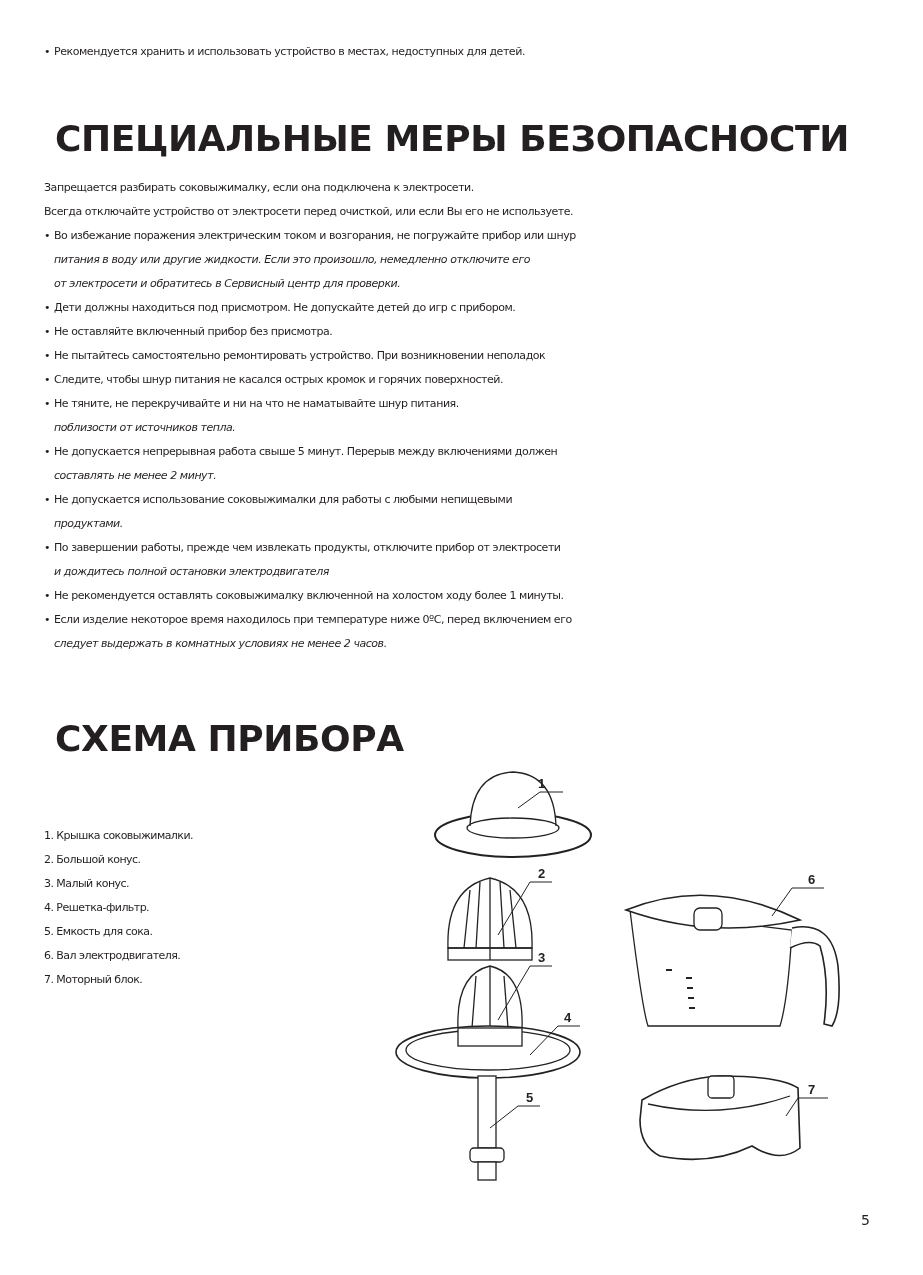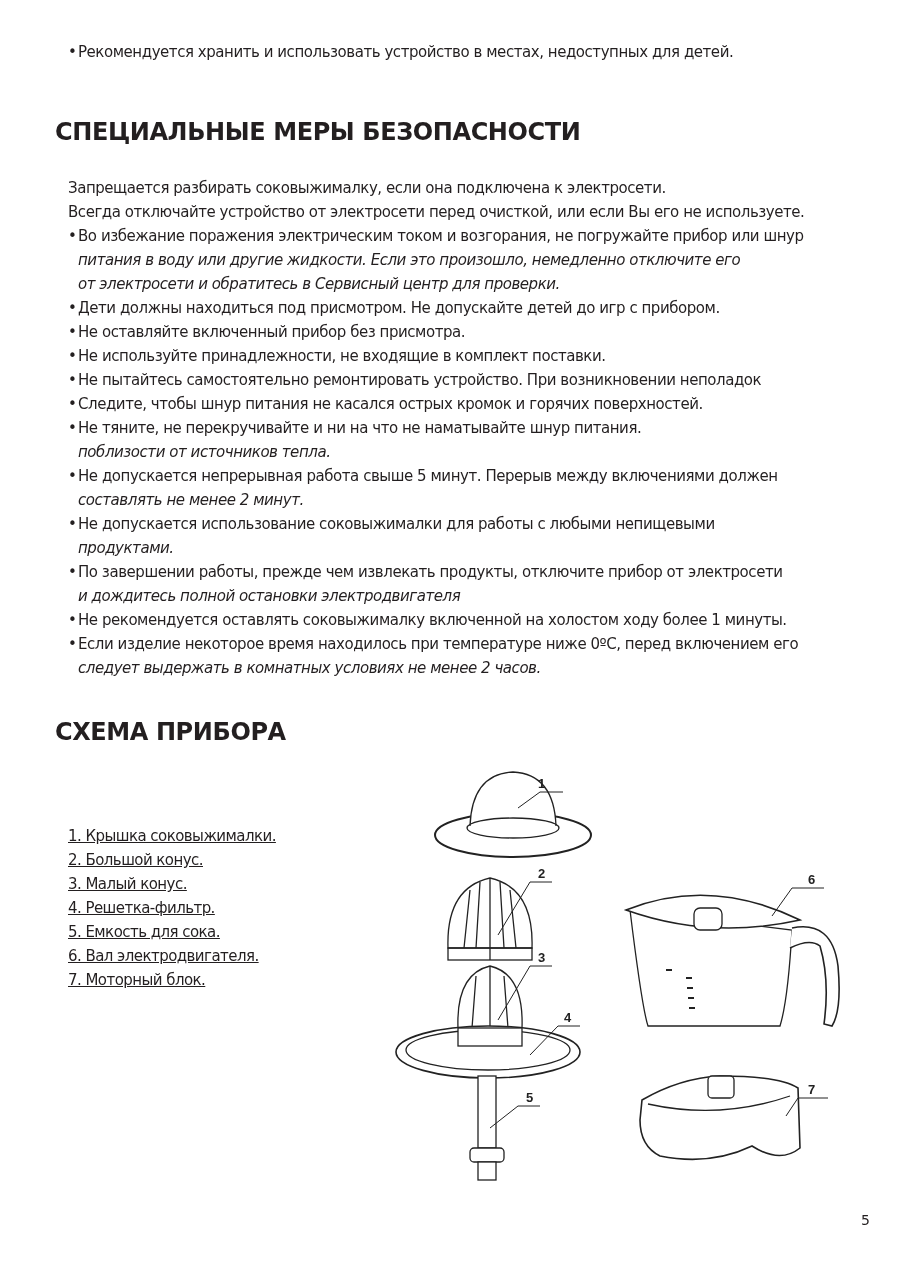--- a/index.html
+++ b/index.html
@@ -2,35 +2,35 @@
 <html><head>
 <meta charset="utf-8">
 <style>
   html, body { margin: 0; padding: 0; background: #ffffff; }
   body {
     width: 923px; height: 1275px; position: relative; overflow: hidden;
     font-family: "DejaVu Sans", "Liberation Sans", sans-serif;
     color: #231f20;
   }
   .txt {
-    position: absolute; left: 68px; font-size: 15px; line-height: 24px;
+    position: absolute; left: 44px; font-size: 11px; line-height: 24px;
     letter-spacing: -0.45px; white-space: nowrap;
   }
   .line { display: block; height: 24px; }
   .bullet::before { content: "•"; display: inline-block; width: 10px; }
   .cont { padding-left: 10px; font-style: italic; }
   .heading {
-    position: absolute; left: 55px; font-size: 24px; font-weight: bold;
+    position: absolute; left: 55px; font-size: 36px; font-weight: bold;
     letter-spacing: -0.4px; white-space: nowrap; color: #231f20;
   }
   #top-notes { top: 40px; }
   #h-safety { top: 118px; }
   #safety-body { top: 176px; }
   #h-scheme { top: 718px; }
-  #parts-list { top: 824px; letter-spacing: -0.55px; text-decoration: underline; }
+  #parts-list { top: 824px; letter-spacing: -0.55px; }
   #page-number { position: absolute; left: 861px; top: 1212px; font-size: 14px; }
   #diagram { position: absolute; left: 380px; top: 770px; width: 540px; height: 440px; }
   .lbl { font-family: "Liberation Sans", sans-serif; font-size: 13px; font-weight: bold; }
 </style>
 </head>
 <body>
 
 <div id="top-notes" class="txt">
   <span class="line bullet">Рекомендуется хранить и использовать устройство в местах, недоступных для детей.</span>
 </div>
@@ -39,21 +39,20 @@
 
 <div id="safety-body" class="txt">
   <span class="line">Запрещается разбирать соковыжималку, если она подключена к электросети.</span>
   <span class="line">Всегда отключайте устройство от электросети перед очисткой, или если Вы его не используете.</span>
   <div id="bullets">
       <span class="line bullet">Во избежание поражения электрическим током и возгорания, не погружайте прибор или шнур</span>
       <span class="line cont">питания в воду или другие жидкости. Если это произошло, немедленно отключите его</span>
       <span class="line cont">от электросети и обратитесь в Сервисный центр для проверки.</span>
       <span class="line bullet">Дети должны находиться под присмотром. Не допускайте детей до игр с прибором.</span>
       <span class="line bullet">Не оставляйте включенный прибор без присмотра.</span>
-      <span class="line bullet">Не используйте принадлежности, не входящие в комплект поставки.</span>
       <span class="line bullet">Не пытайтесь самостоятельно ремонтировать устройство. При возникновении неполадок</span>
       <span class="line bullet">Следите, чтобы шнур питания не касался острых кромок и горячих поверхностей.</span>
       <span class="line bullet">Не тяните, не перекручивайте и ни на что не наматывайте шнур питания.</span>
       <span class="line cont">поблизости от источников тепла.</span>
       <span class="line bullet">Не допускается непрерывная работа свыше 5 минут. Перерыв между включениями должен</span>
       <span class="line cont">составлять не менее 2 минут.</span>
       <span class="line bullet">Не допускается использование соковыжималки для работы с любыми непищевыми</span>
       <span class="line cont">продуктами.</span>
       <span class="line bullet">По завершении работы, прежде чем извлекать продукты, отключите прибор от электросети</span>
       <span class="line cont">и дождитесь полной остановки электродвигателя</span>

